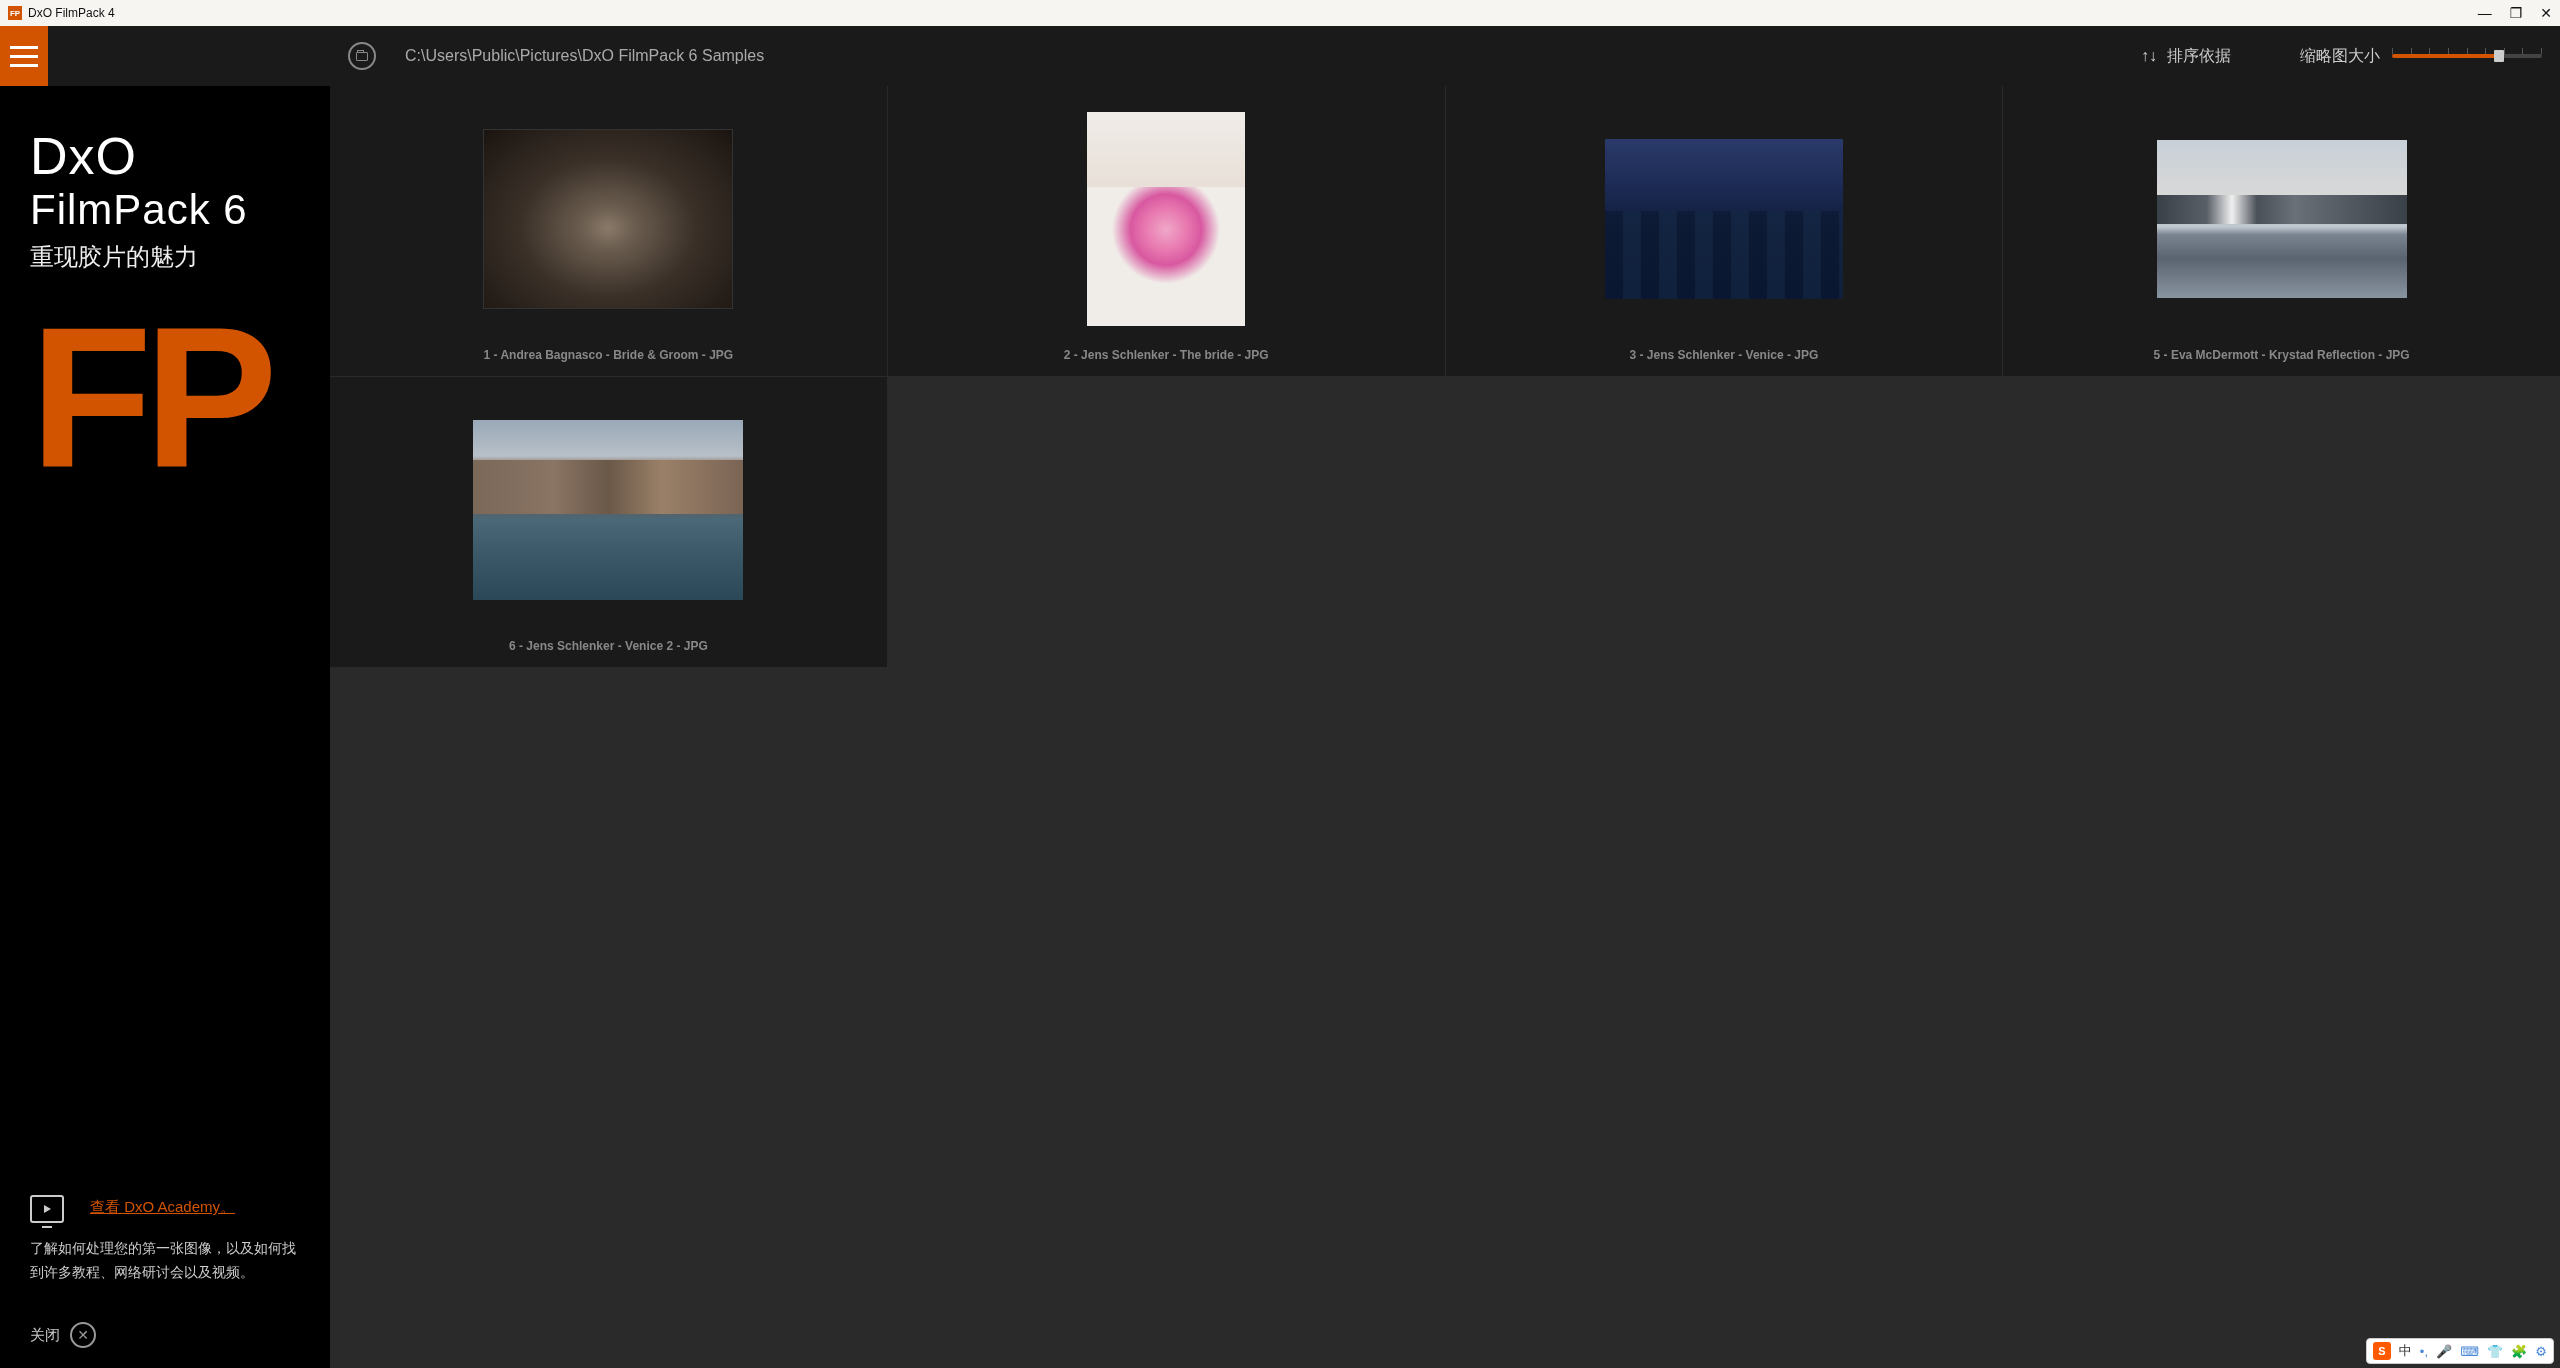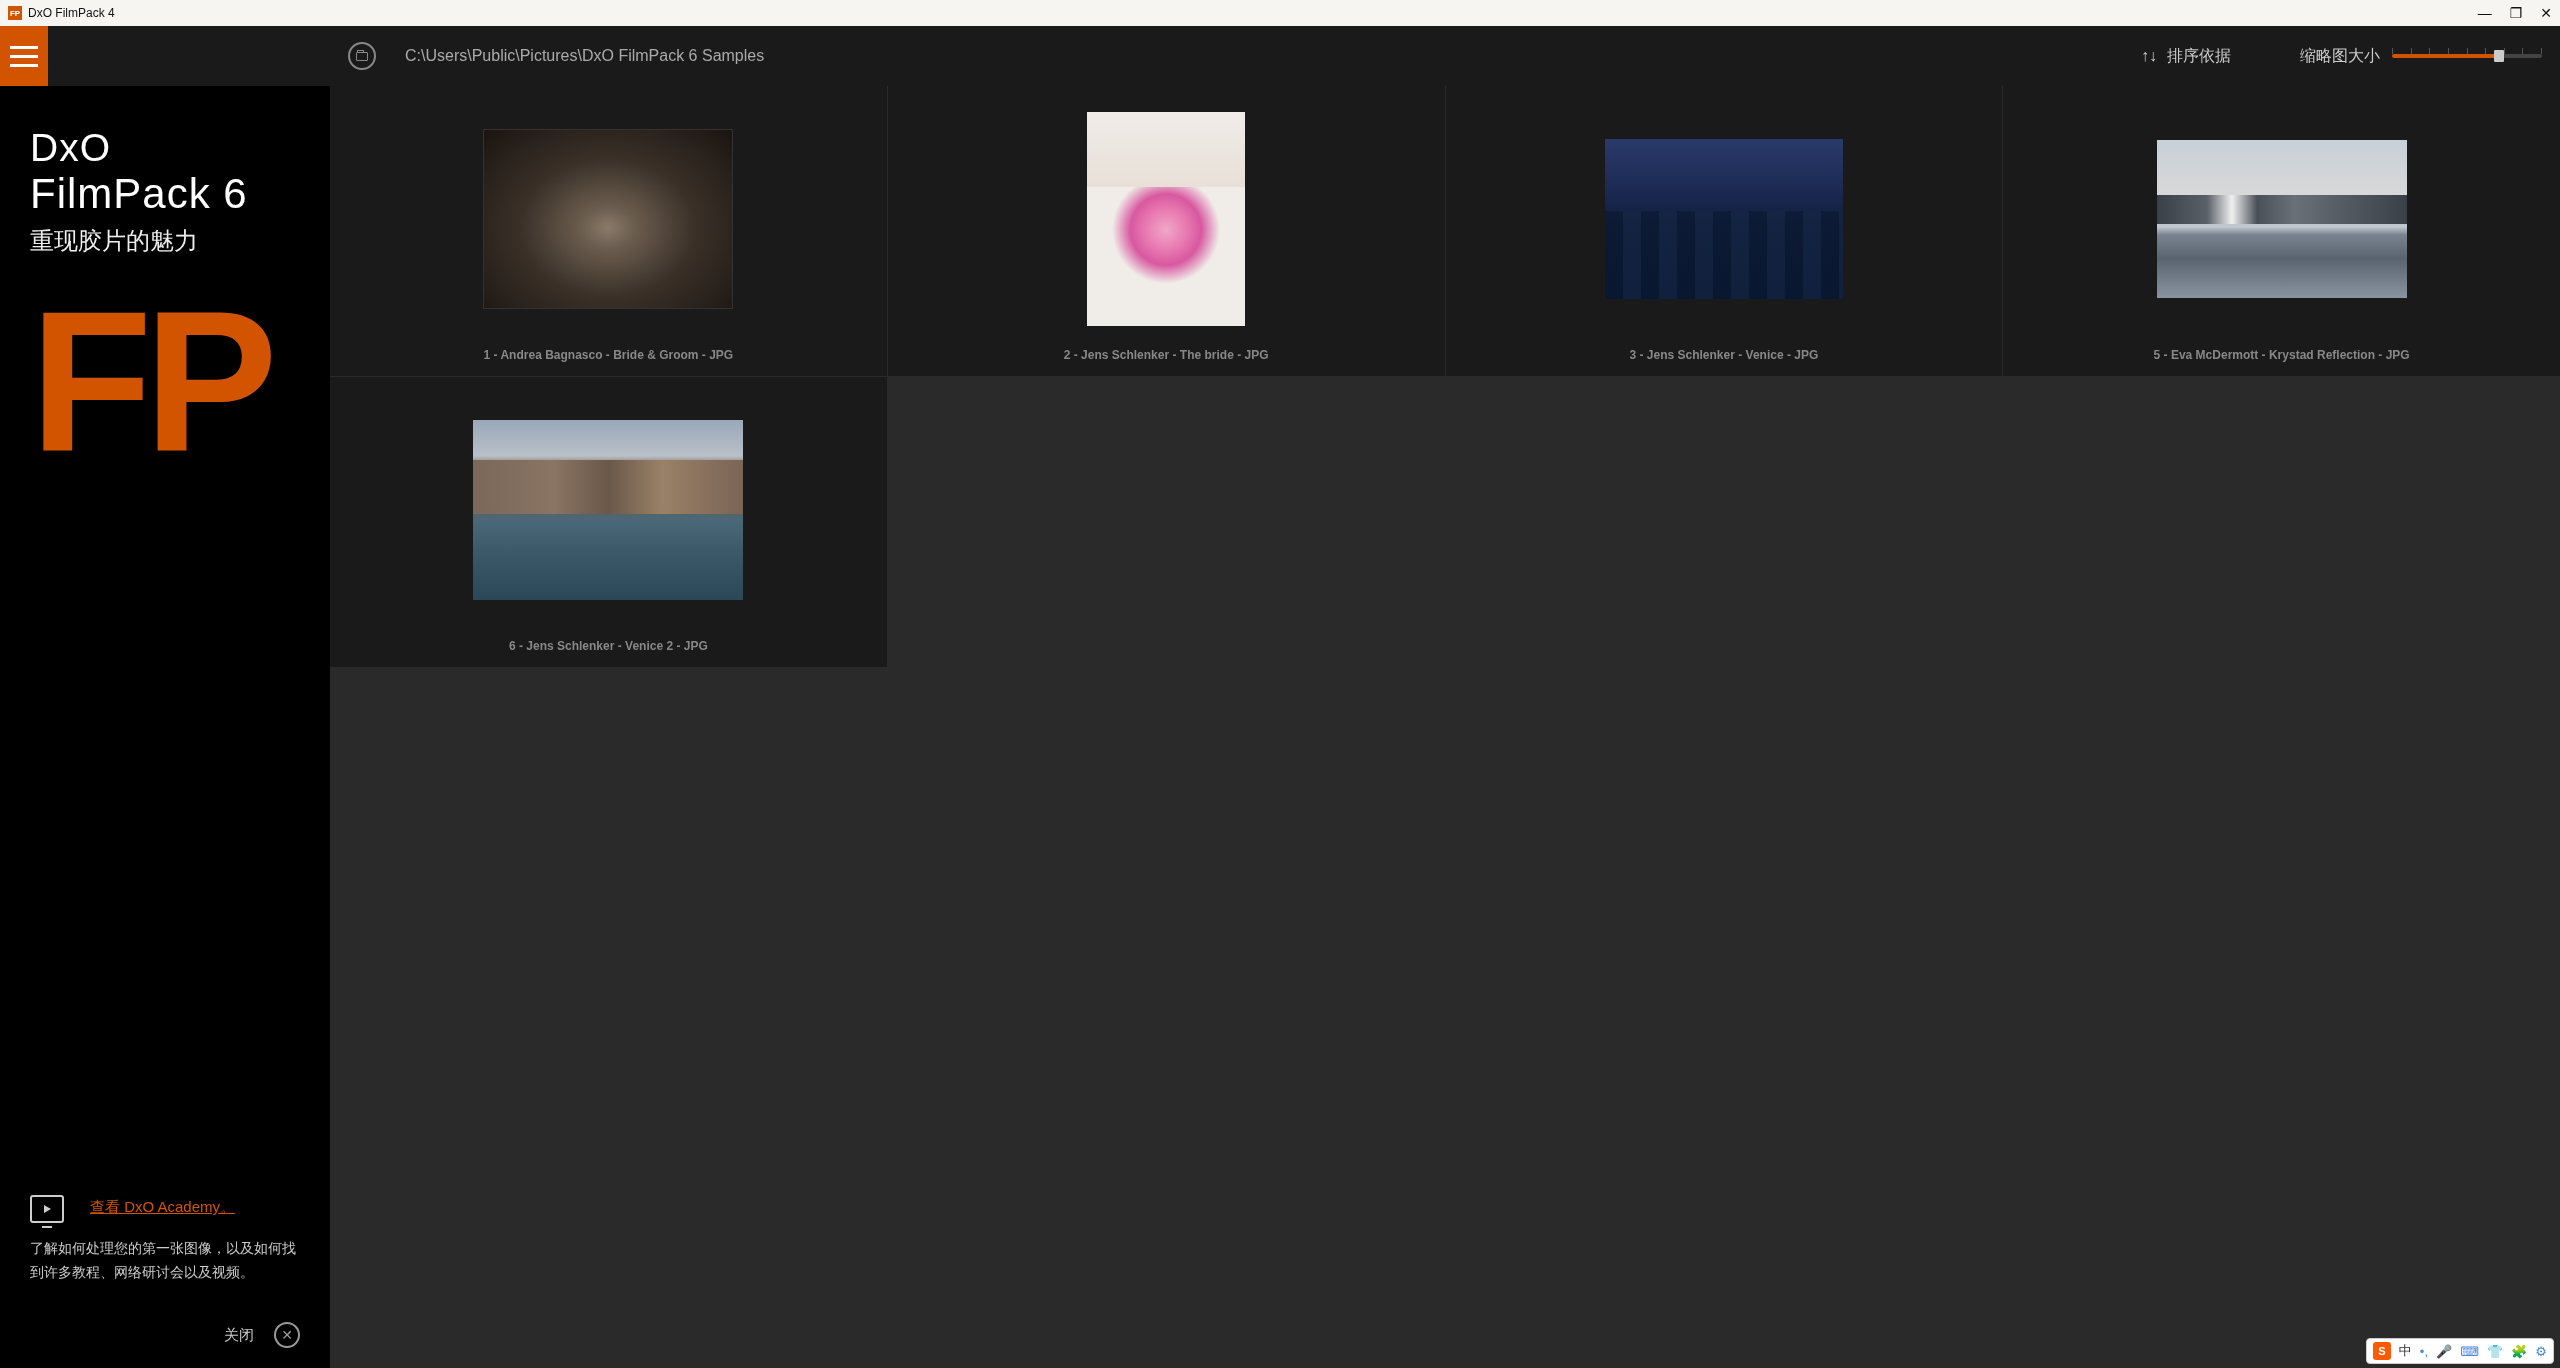--- a/index.html
+++ b/index.html
@@ -18,33 +18,33 @@
   
   .hamburger-strip { width: 48px; height: 60px; background: #d35400; display: flex; align-items: center; justify-content: center; flex-direction: column; gap: 6px; cursor: pointer; }
   .hamburger-strip .bar { width: 28px; height: 3px; background: #fff; }
 
   
   .sidebar { width: 330px; background: #000; display: flex; flex-direction: column; position: relative; }
   .sidebar-top { display: flex; }
   .sidebar-top .spacer { flex: 1; background: #1a1a1a; height: 60px; }
 
   .brand { padding: 40px 30px 20px 30px; color: #fff; }
-  .brand .dxo { font-size: 39px; font-weight: 300; letter-spacing: 1px; }
+  .brand .dxo { font-size: 52px; font-weight: 300; letter-spacing: 1px; }
   .brand .fp { font-size: 42px; font-weight: 300; letter-spacing: 1px; }
   .brand .tagline { font-size: 24px; margin-top: 7px; color: #eee; }
   .fp-big { font-size: 200px; font-weight: 700; color: #d35400; line-height: 0.85; padding-left: 30px; margin-top: 20px; letter-spacing: -8px; }
 
   .sidebar-bottom { position: absolute; bottom: 20px; left: 30px; right: 30px; }
   .academy-row { display: flex; align-items: flex-start; gap: 14px; margin-bottom: 14px; }
   .monitor-icon { width: 34px; height: 28px; border: 2px solid #ccc; border-radius: 3px; position: relative; display: flex; align-items: center; justify-content: center; }
   .monitor-icon::after { content: ""; position: absolute; bottom: -7px; left: 10px; right: 10px; height: 2px; background: #ccc; }
   .monitor-icon .play { width: 0; height: 0; border-left: 7px solid #ccc; border-top: 4px solid transparent; border-bottom: 4px solid transparent; }
   .academy-link { color: #d35400; text-decoration: underline; font-size: 15px; line-height: 1.6; margin-left: 12px; }
   .academy-desc { color: #ccc; font-size: 14px; line-height: 1.7; margin-bottom: 37px; }
-  .close-row { display: flex; align-items: center; justify-content: flex-end; gap: 20px; }
+  .close-row { display: flex; align-items: center; gap: 10px; }
   .close-label { font-size: 15px; color: #ccc; }
   .close-btn { width: 26px; height: 26px; border: 2px solid #999; border-radius: 50%; display: flex; align-items: center; justify-content: center; color: #999; font-size: 14px; cursor: pointer; }
 
   
   .content { flex: 1; display: flex; flex-direction: column; background: #1a1a1a; }
 
   
   .toolbar { height: 60px; display: flex; align-items: center; padding: 0 18px; gap: 29px; background: #1a1a1a; }
   .folder-icon { width: 28px; height: 28px; border: 2px solid #888; border-radius: 50%; display: flex; align-items: center; justify-content: center; cursor: pointer; }
   .folder-icon .inner { width: 12px; height: 9px; border: 1.5px solid #888; border-radius: 1px; position: relative; }

